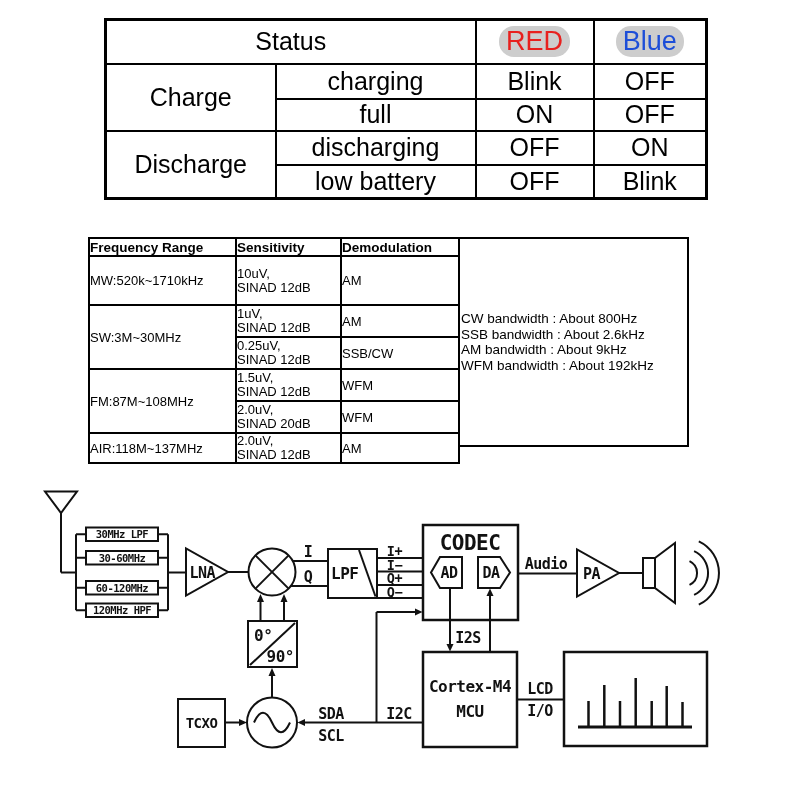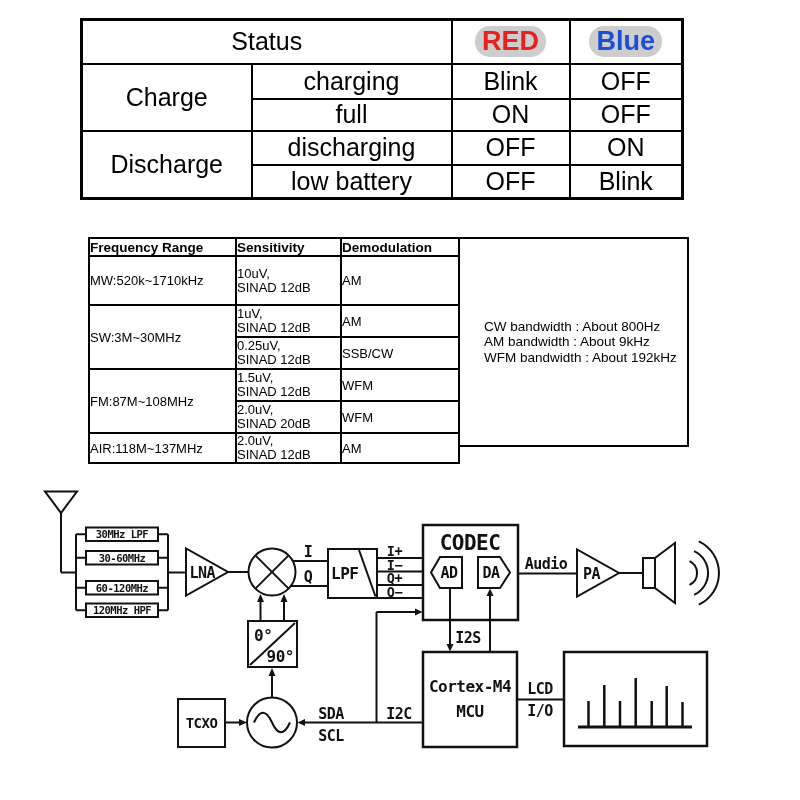--- a/index.html
+++ b/index.html
@@ -4,30 +4,30 @@
 <style>
   html,body { margin:0; padding:0; }
   body {
     width:800px; height:800px; background:#ffffff; position:relative;
     font-family:"Liberation Sans", sans-serif; color:#000;
     overflow:hidden;
   }
 
   
   table.led {
-    position:absolute; left:80px; top:18px;
+    position:absolute; left:104px; top:18px;
     border-collapse:collapse; table-layout:fixed;
     border:3px solid #000;
   }
   table.led td {
     border:2px solid #000; text-align:center; vertical-align:middle;
     font-size:25px; padding:0; overflow:hidden;
   }
   .hl { display:inline-block; background:#cdcdcd; padding:0 7px;
-        font-weight:bold; font-size:27px; line-height:31px;border-radius:15px; }
+        font-weight:normal; font-size:27px; line-height:31px;border-radius:15px; }
   .red-txt  { color:#e8201e; }
   .blue-txt { color:#1d4ed8; }
 
   
   table.spec {
     position:absolute; left:88px; top:237px;
     border-collapse:collapse; table-layout:fixed;
     border:2px solid #000;
   }
   table.spec td {
@@ -35,21 +35,21 @@
     font-size:13px; padding:0; overflow:hidden;
   }
   table.spec tr.hdr td { font-weight:bold; font-size:13.5px; }
   .sens div { line-height:14px; }
 
   
   .bw {
     position:absolute; left:458px; top:237px; width:231px; height:210px;
     border:2px solid #000; box-sizing:border-box;
     display:flex; flex-direction:column; justify-content:center;
-    padding-left:24px; font-size:13.5px;
+    padding-left:1px; font-size:13.5px;
   }
   .bw div { line-height:15.5px; white-space:nowrap; }
 
   
   svg.diagram { position:absolute; left:0; top:470px; }
   svg.diagram .ln   { stroke:#111; stroke-width:2; fill:none; }
   svg.diagram .bx   { stroke:#111; stroke-width:2; fill:#fff; }
   svg.diagram .bigbx{ stroke:#111; stroke-width:2.5; fill:#fff; }
   svg.diagram .ah   { fill:#111; stroke:none; }
   svg.diagram text  {
@@ -156,20 +156,21 @@
         <div>2.0uV,</div>
         <div>SINAD 12dB</div>
       </td>
       <td>AM</td>
     </tr>
   </tbody>
     </table>
 
   <div class="bw">
     <div>CW bandwidth : About 800Hz</div>
+    <div>SSB bandwidth : About 2.6kHz</div>
     <div>AM bandwidth : About 9kHz</div>
     <div>WFM bandwidth : About 192kHz</div>
   </div>
 
   <svg class="diagram" width="800" height="330" viewBox="0 470 800 330">
 
     <g>
       <polygon class="bx" points="45,491.5 77,491.5 61,513"></polygon>
       <line class="ln" x1="61" y1="513" x2="61" y2="572.5"></line>
       <line class="ln" x1="61" y1="572.5" x2="76" y2="572.5"></line>

